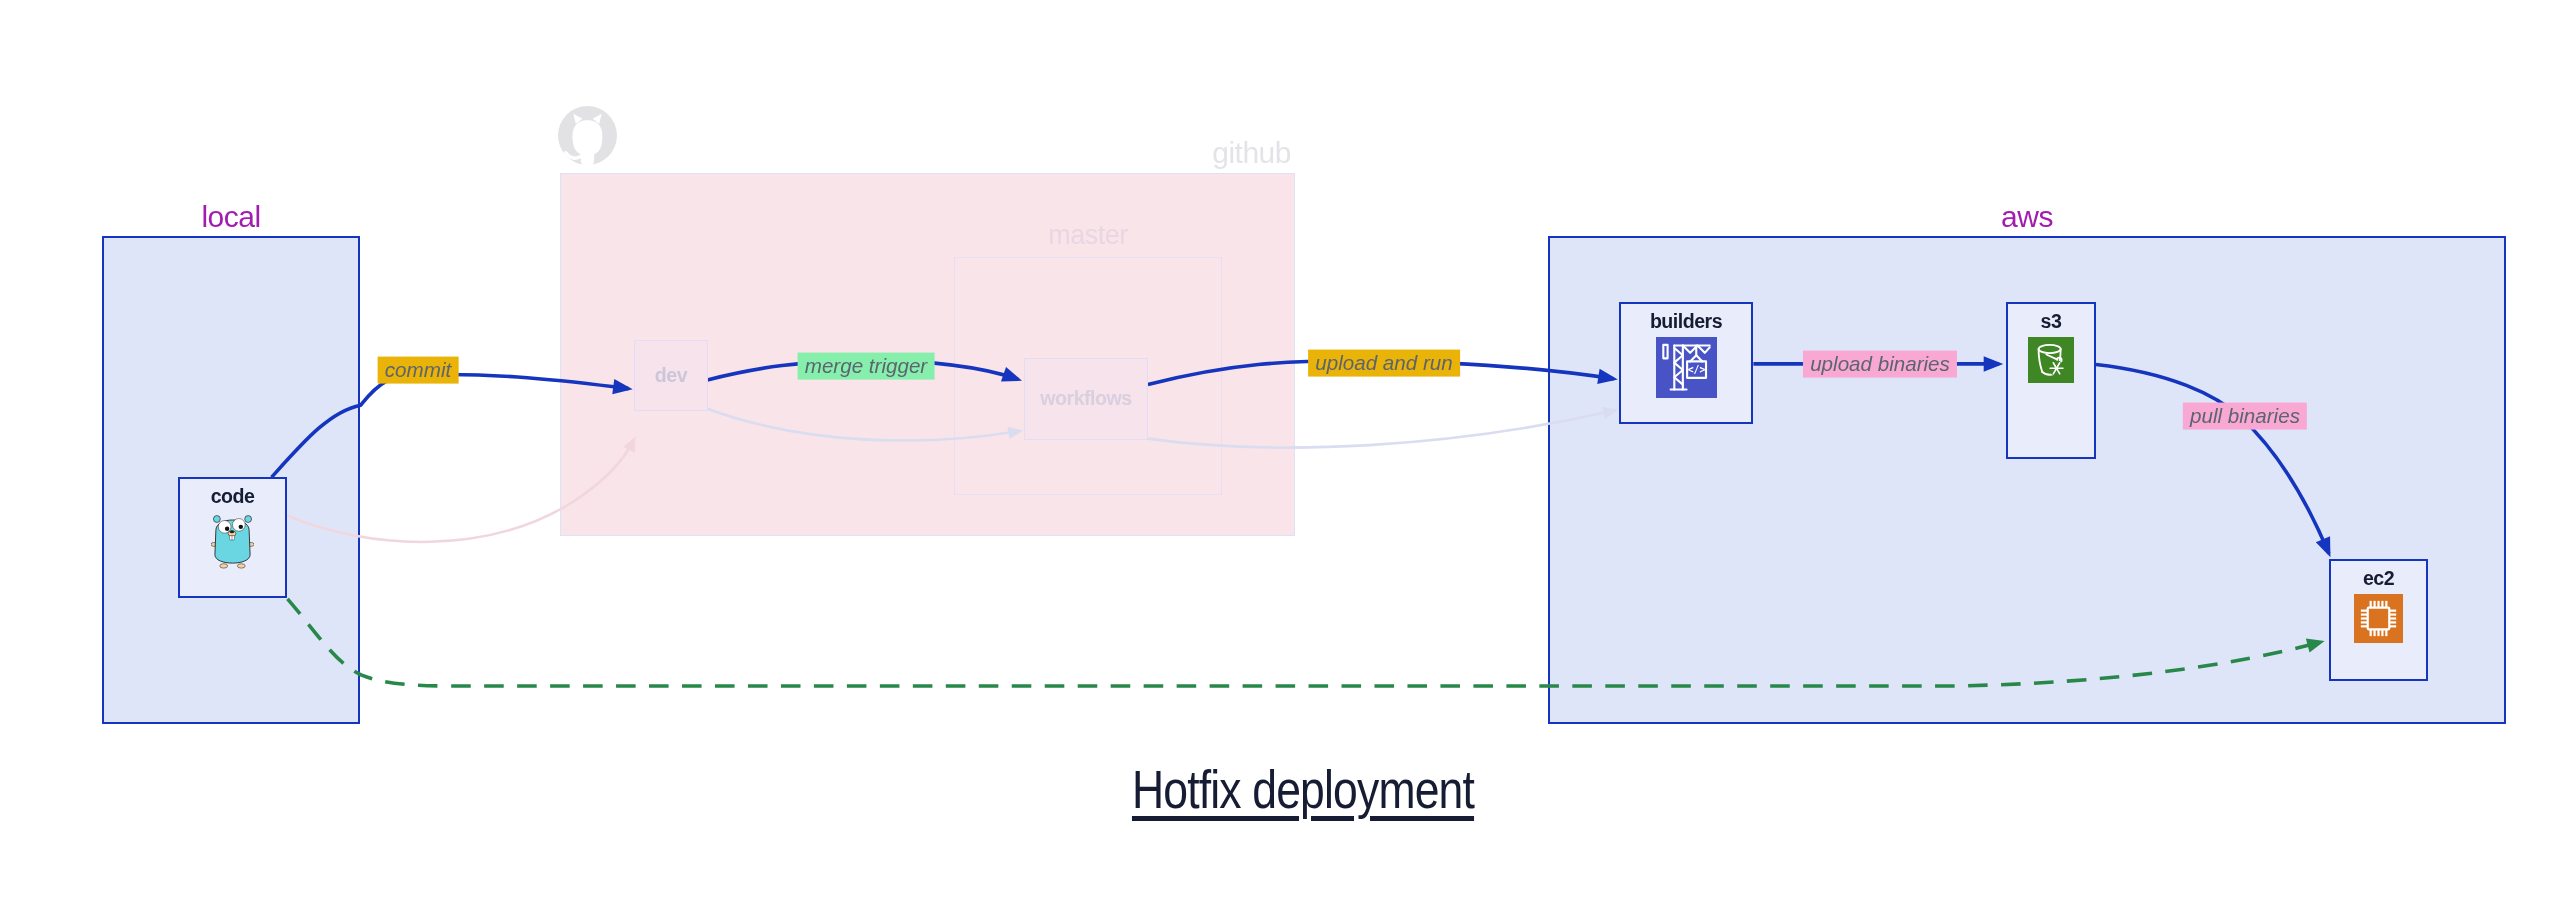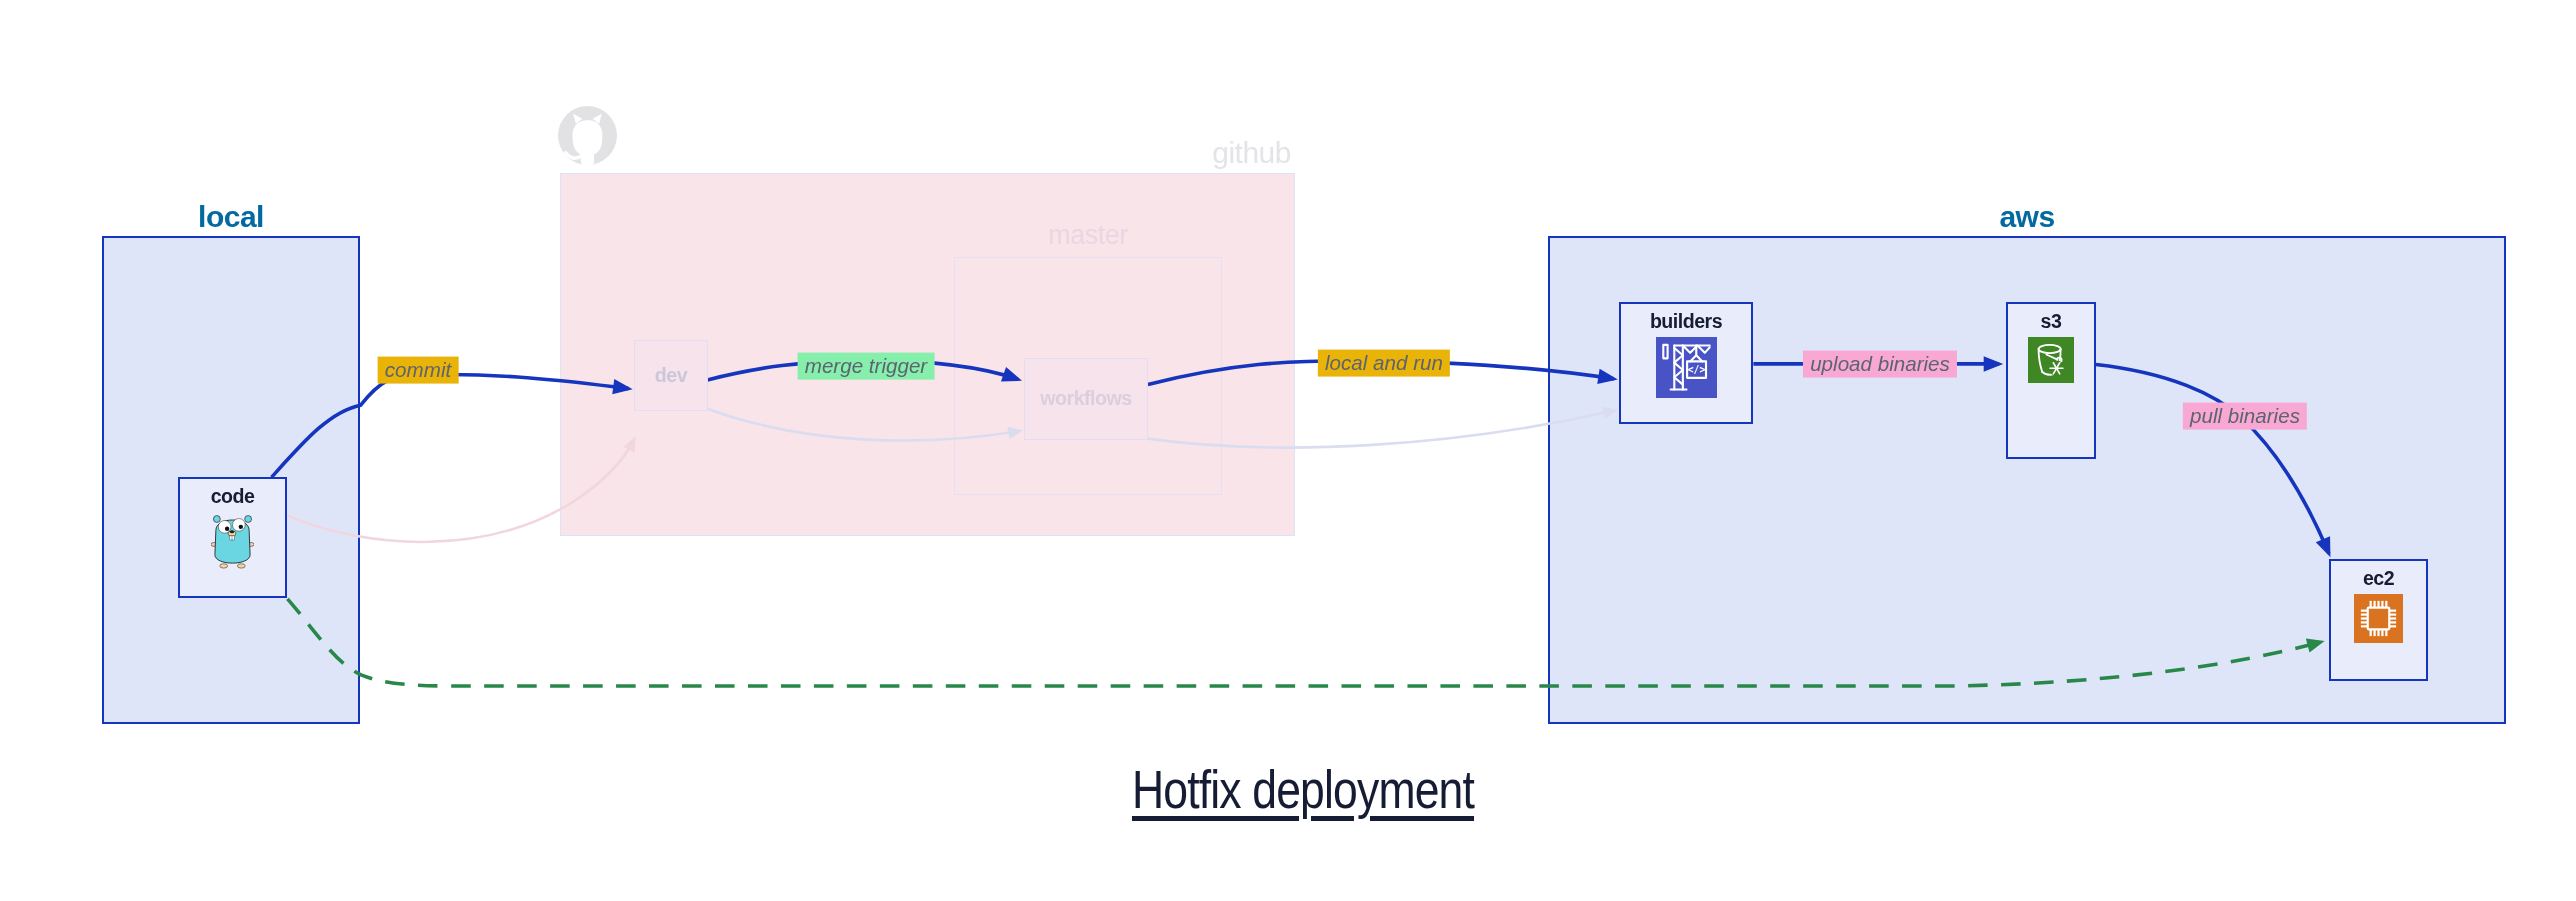--- a/index.html
+++ b/index.html
@@ -5,21 +5,21 @@
   html,body{margin:0;padding:0;background:#ffffff;}
   #canvas{
     position:relative;width:2604px;height:902px;background:#ffffff;overflow:hidden;
     font-family:"Liberation Sans","DejaVu Sans",sans-serif;
   }
   .region{position:absolute;box-sizing:border-box;}
   .region.blue{background:#dee5f8;border:2.6px solid #1535be;}
   .region.pink{background:#f9e4e9;border:1px solid #dfe2f4;}
   .region.master{background:transparent;border:1px solid #e6def1;}
   .region-label{
-    position:absolute;font-size:30px;font-weight:700;color:#0369a1;
+    position:absolute;font-size:30px;font-weight:400;color:#a21caf;
     letter-spacing:-0.5px;line-height:1;white-space:nowrap;transform:translateX(-50%);
   }
   .region-label.faded{color:#e4e4e8;font-weight:400;}
   .region-label.master-lab{color:#e8d7e2;font-size:27px;}
   .node{
     position:absolute;box-sizing:border-box;background:#e9edfb;border:2.6px solid #1535be;
     display:flex;flex-direction:column;align-items:center;z-index:3;
   }
   .node.faded-node{background:#f7e3eb;border:1.5px solid #e3dcf2;justify-content:center;}
   .node-label{
@@ -201,20 +201,20 @@
           <line x1="72" y1="50" x2="86" y2="50"></line>
             <line x1="72" y1="58" x2="86" y2="58"></line>
           <line x1="72" y1="66" x2="86" y2="66"></line>
         </g>
       </g>
     </svg>
   </div>
 
   <div class="edge-label bg-white" style="left:418px;top:370px;">commit</div>
   <div class="edge-label bg-pink" style="left:866px;top:366px;">merge trigger</div>
-  <div class="edge-label bg-white" style="left:1384px;top:363px;">local and run</div>
+  <div class="edge-label bg-white" style="left:1384px;top:363px;">upload and run</div>
   <div class="edge-label bg-lav" style="left:1880px;top:364px;">upload binaries</div>
   <div class="edge-label bg-lav" style="left:2245px;top:416px;">pull binaries</div>
 
   <div id="diagram-title">Hotfix deployment</div>
 
 </div>
 
 
 </body></html>

